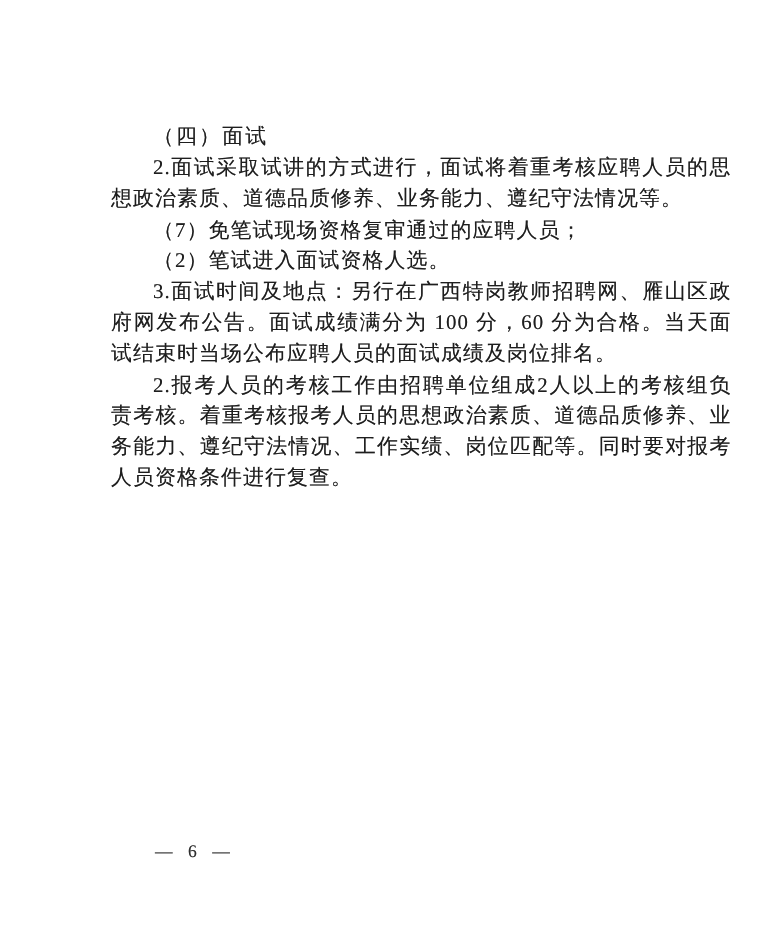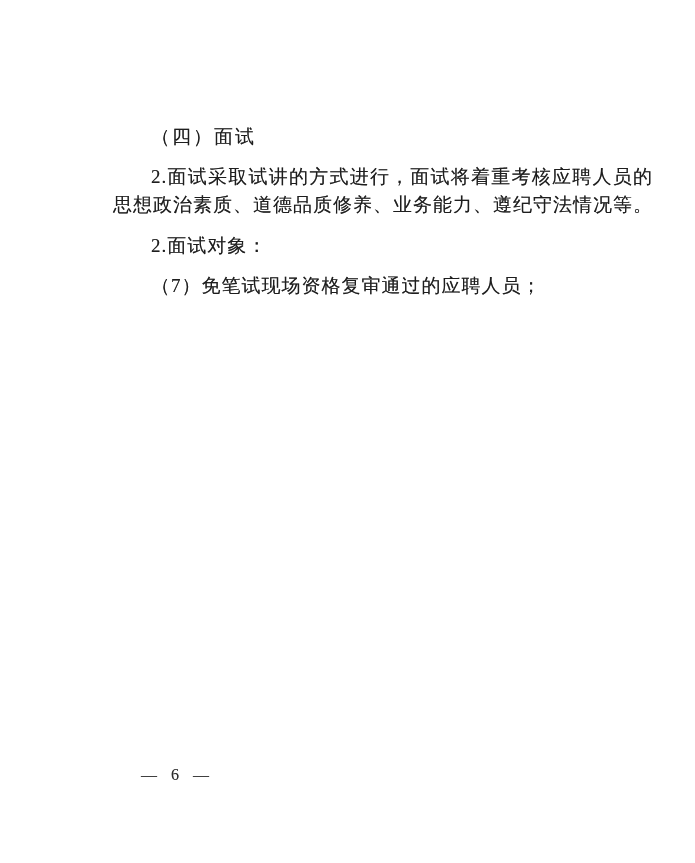--- a/index.html
+++ b/index.html
@@ -22,21 +22,21 @@
     width: 564px;
     color: #1e1e1e;
     font-size: 19px;
     line-height: 28.2px;
     letter-spacing: 1px;
     text-align: justify;
     text-justify: inter-ideograph;
     text-shadow: 0 0 0.5px rgba(25,25,25,0.55);
   }
   .content p {
-    margin: 12px;
+    margin: 0;
     padding: 0;
     text-indent: 2em;
   }
   .content p.heading {
     letter-spacing: 2px;
   }
   .footer {
     position: absolute;
     left: 141px;
     top: 766px;
@@ -46,17 +46,19 @@
     text-shadow: 0 0 0.4px rgba(40,40,40,0.5);
   }
 </style>
 </head>
 <body>
 
 <div class="page">
   <div class="content">
     <p class="heading">（四）面试</p>
     <p class="para">2.面试采取试讲的方式进行，面试将着重考核应聘人员的思想政治素质、道德品质修养、业务能力、遵纪守法情况等。</p>
-    <p class="para">2.面试对象：</p>
     <p class="para">（7）免笔试现场资格复审通过的应聘人员；</p>
+    <p class="para">（2）笔试进入面试资格人选。</p>
+    <p class="para">3.面试时间及地点：另行在广西特岗教师招聘网、雁山区政府网发布公告。面试成绩满分为 100 分，60 分为合格。当天面试结束时当场公布应聘人员的面试成绩及岗位排名。</p>
+    <p class="para">2.报考人员的考核工作由招聘单位组成2人以上的考核组负责考核。着重考核报考人员的思想政治素质、道德品质修养、业务能力、遵纪守法情况、工作实绩、岗位匹配等。同时要对报考人员资格条件进行复查。</p>
   </div>
   <div class="footer">— 6 —</div>
 </div>
 
 </body></html>

